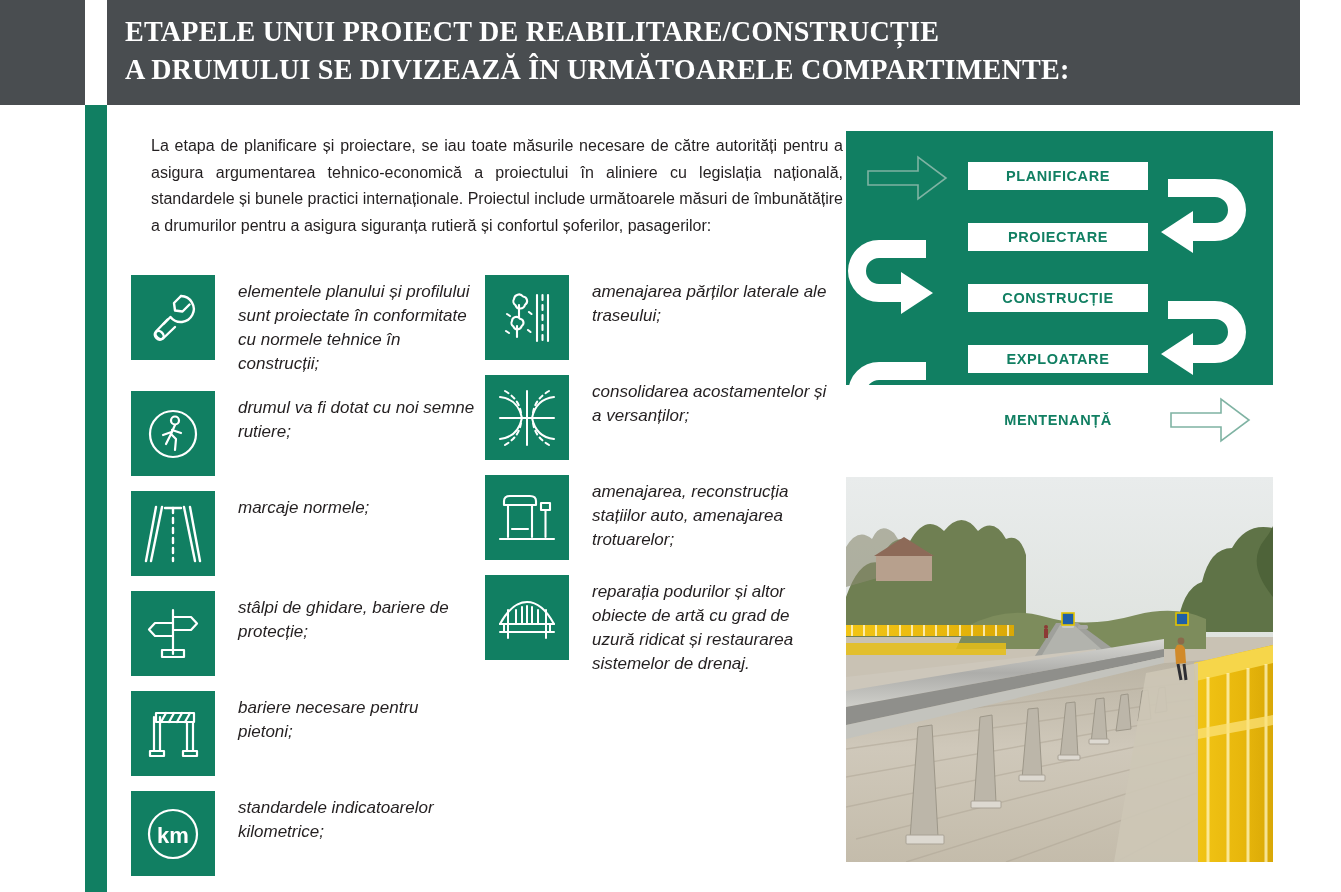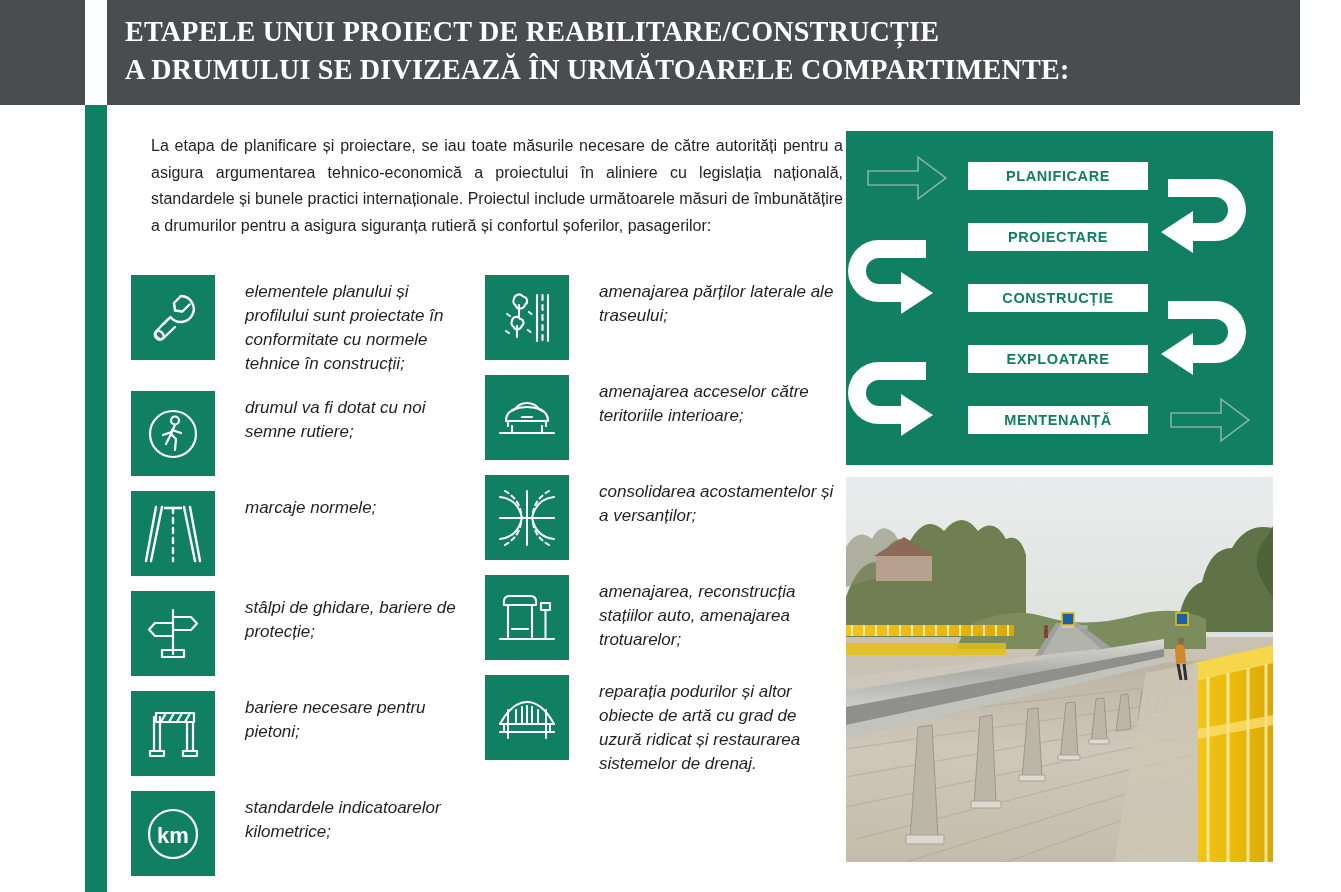--- a/index.html
+++ b/index.html
@@ -61,31 +61,31 @@
     margin-bottom:15px;
   }
   .icon-box{
     flex:0 0 auto;
     width:84px;height:85px;
     background:#117f62;
     display:flex;align-items:center;justify-content:center;
   }
   .item-text{
     flex:1 1 auto;
-    padding-left:30px;
+    padding-left:23px;
     padding-top:5px;
     font-size:17px;
     line-height:24px;
     font-style:italic;
     color:#231f20;
   }
 
   
   .flow{
-    position:absolute;left:846px;top:131px;width:427px;height:334px;
+    position:absolute;left:846px;top:131px;width:427px;height:254px;
     background:#117f62;
   }
   .flow svg{display:block;}
 
   
   .photo{
     position:absolute;left:846px;top:477px;width:427px;height:385px;
     overflow:hidden;
     background:#c9c2b4;
   }
@@ -195,33 +195,20 @@
         <path d="M21 39 L21 50"></path>
         <path d="M11 27 l3 2 M33 25 l2.5 2 M10 44 l3 2 M32 43 l2.5 2"></path>
         <path d="M41 8 L41 54" stroke-dasharray="1 0"></path>
         <path d="M52 8 L52 54"></path>
         <path d="M46.5 8 L46.5 54" stroke-dasharray="5 5"></path>
       </svg>
     </div>
     <div class="item-text">amenajarea părților laterale ale traseului;</div>
   </div>
 
-  <div class="list-item">
-    <div class="icon-box">
-      <svg width="62" height="46" viewBox="0 0 62 46" fill="none" stroke="#ffffff" stroke-width="2.1" stroke-linecap="round" stroke-linejoin="round">
-        <path d="M10 26 q0 -9 8 -11 q5 -7 13 -7 q8 0 13 7 q8 2 8 11 z"></path>
-        <path d="M16 15 q7 -3 15 -3 q8 0 15 3"></path>
-        <path d="M12 26 L12 31 M50 26 L50 31"></path>
-        <path d="M26 22 L36 22"></path>
-        <path d="M4 38 L58 38"></path>
-        <path d="M16 31 L16 38 M46 31 L46 38"></path>
-      </svg>
-    </div>
-    <div class="item-text">amenajarea acceselor către teritoriile interioare;</div>
-  </div>
 
   <div class="list-item">
     <div class="icon-box">
       <svg width="62" height="62" viewBox="0 0 62 62" fill="none" stroke="#ffffff" stroke-width="2" stroke-linecap="round" stroke-linejoin="round">
         <path d="M31 4 L31 58"></path>
         <path d="M4 31 L58 31"></path>
         <path d="M4 10 q18 2 22 21"></path>
         <path d="M58 10 q-18 2 -22 21"></path>
         <path d="M4 52 q18 -2 22 -21"></path>
         <path d="M58 52 q-18 -2 -22 -21"></path>

